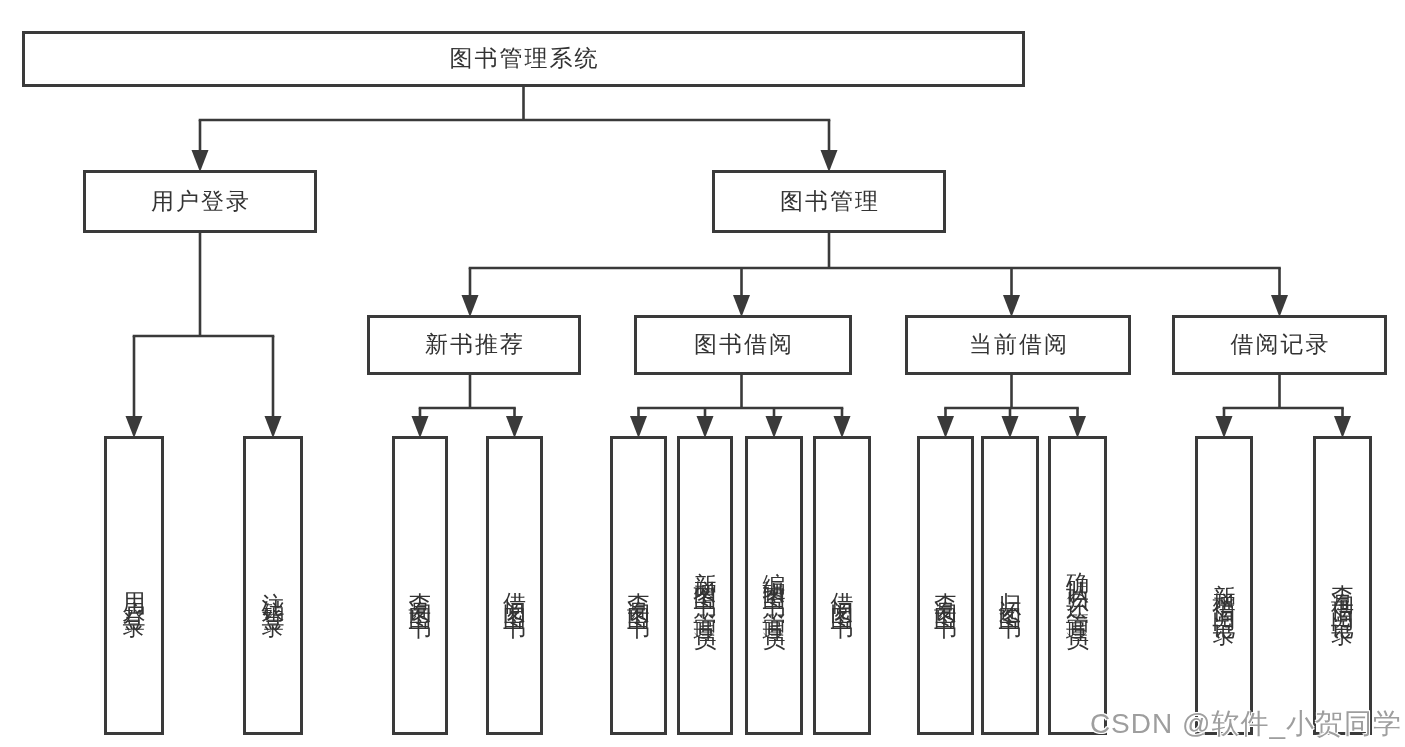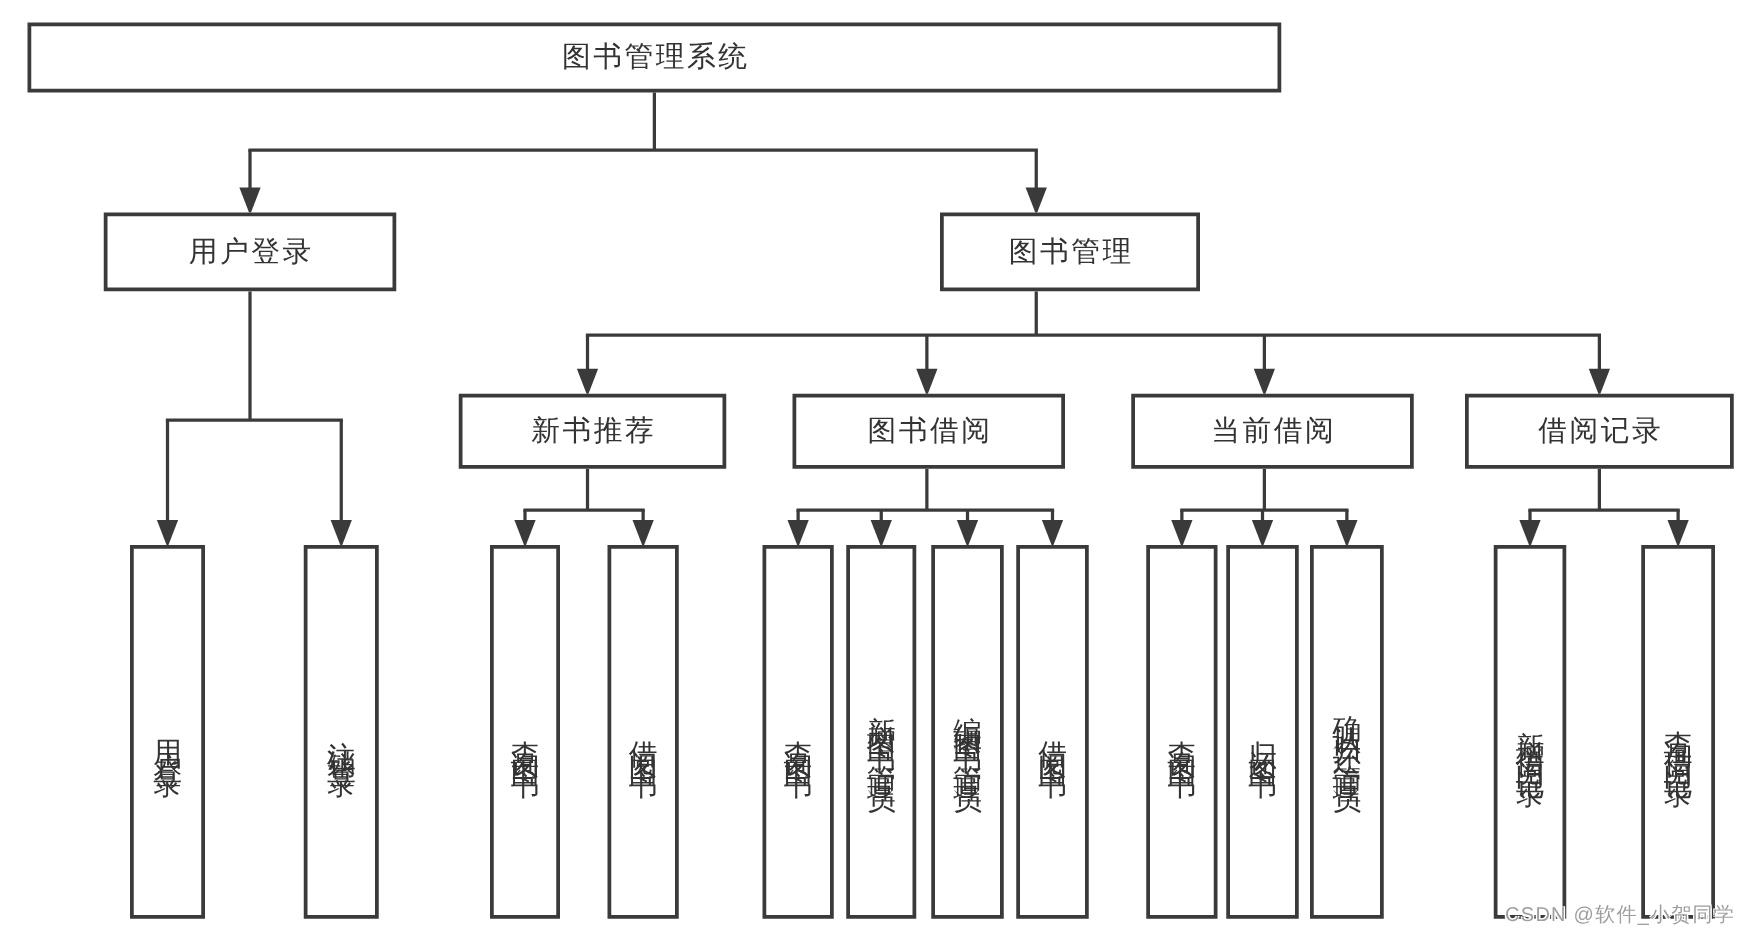--- a/index.html
+++ b/index.html
@@ -42,23 +42,23 @@
   }
   .node.vertical span{
     writing-mode:vertical-rl;
     text-orientation:mixed;
     letter-spacing:8px;
     line-height:1;
     padding-top:8px;
   }
   .watermark{
     position:absolute;
-    right:17px;
+    right:3px;
     bottom:4px;
-    font-size:16px;
+    font-size:28px;
     letter-spacing:1px;
     color:var(--wm);
     z-index:5;
     text-shadow:1px 1px 0 #ffffff,-1px -1px 0 #ffffff,1px -1px 0 #ffffff,-1px 1px 0 #ffffff;
   }
 </style>
 </head>
 <body>
 
 <div class="canvas">
@@ -110,27 +110,27 @@
       <line x1="1077.5" y1="408" x2="1077.5" y2="420" stroke="#3a3a3a" stroke-width="2.6"></line>
       <polygon points="1069,416 1086,416 1077.5,438" fill="#3a3a3a"></polygon>
       <line x1="1279.5" y1="375" x2="1279.5" y2="408" stroke="#3a3a3a" stroke-width="2.6"></line>
       <line x1="1222.7" y1="408" x2="1343.8" y2="408" stroke="#3a3a3a" stroke-width="2.6"></line>
       <line x1="1224" y1="408" x2="1224" y2="420" stroke="#3a3a3a" stroke-width="2.6"></line>
       <polygon points="1215.5,416 1232.5,416 1224,438" fill="#3a3a3a"></polygon>
       <line x1="1342.5" y1="408" x2="1342.5" y2="420" stroke="#3a3a3a" stroke-width="2.6"></line>
       <polygon points="1334,416 1351,416 1342.5,438" fill="#3a3a3a"></polygon>
     </svg>
   <div id="nodes">
-      <div class="node horizontal" style="left: 22px; top: 18px; width: 1003px; height: 56px;">
+      <div class="node horizontal" style="left: 22px; top: 31px; width: 1003px; height: 56px;">
         <span>图书管理系统</span>
       </div>
       <div class="node horizontal" style="left: 83px; top: 170px; width: 234px; height: 63px;">
         <span>用户登录</span>
       </div>
-      <div class="node horizontal" style="left: 752px; top: 170px; width: 208px; height: 63px;">
+      <div class="node horizontal" style="left: 712px; top: 170px; width: 234px; height: 63px;">
         <span>图书管理</span>
       </div>
       <div class="node horizontal" style="left: 367px; top: 315px; width: 214px; height: 60px;">
         <span>新书推荐</span>
       </div>
       <div class="node horizontal" style="left: 634px; top: 315px; width: 218px; height: 60px;">
         <span>图书借阅</span>
       </div>
       <div class="node horizontal" style="left: 905px; top: 315px; width: 226px; height: 60px;">
         <span>当前借阅</span>

